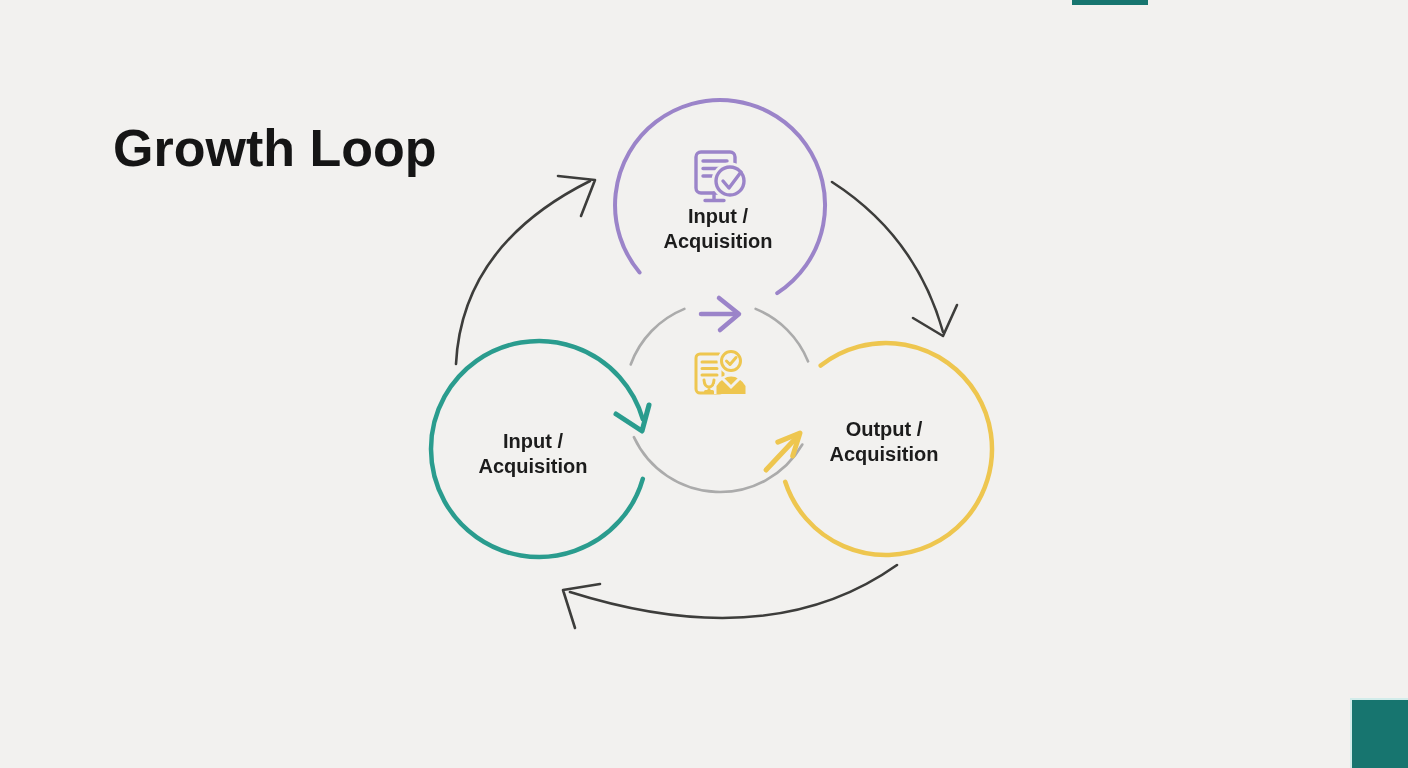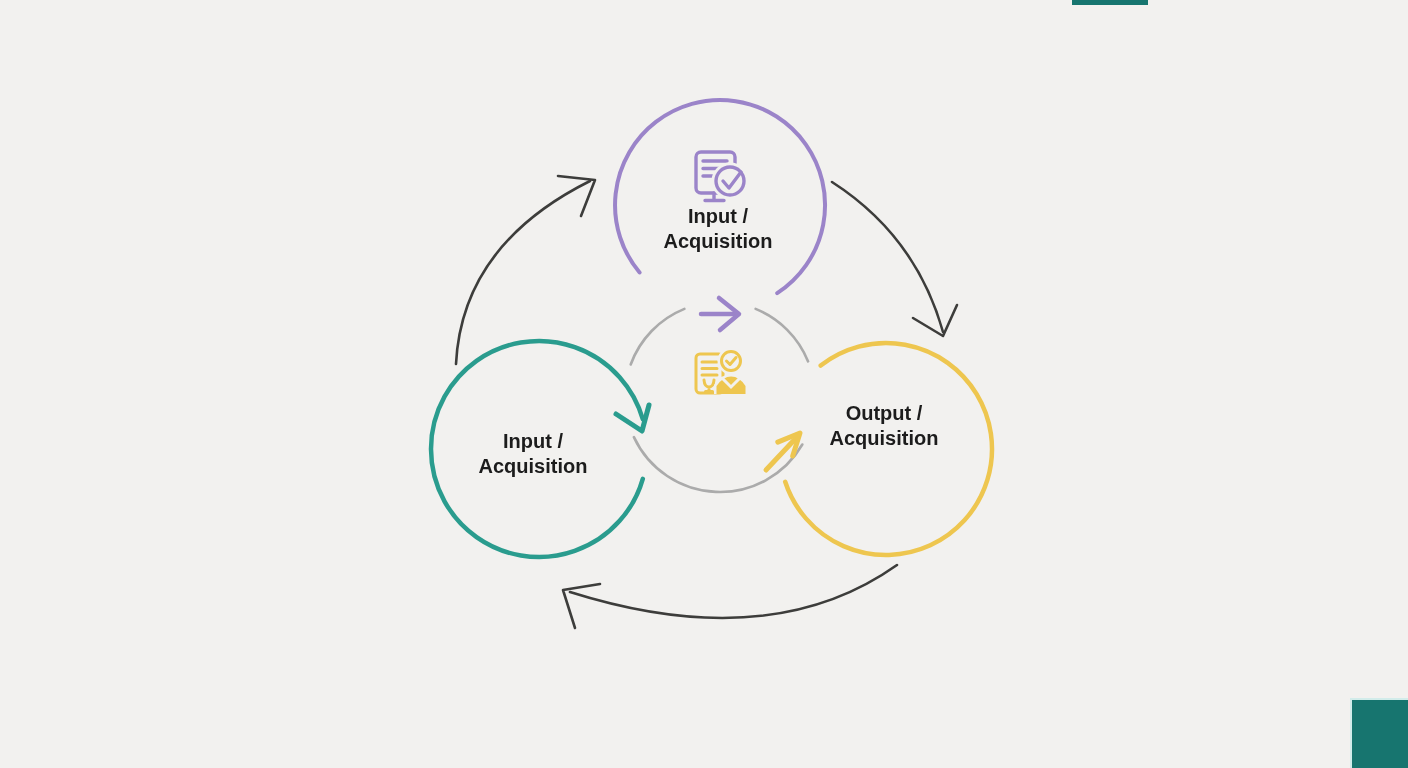--- a/index.html
+++ b/index.html
@@ -41,20 +41,21 @@
   .top-accent {
     position:absolute; left:1072px; top:0; width:76px; height:5px;
     background:var(--corner-block,#17756f);
   }
 </style>
 </head>
 <body>
 
 <div class="slide">
 
+  <div class="title">Growth Loop</div>
 
   <svg class="diagram-svg" viewBox="0 0 1408 768">
 
     <g>
       <path class="dark-arrow" d="M 456 364 Q 462 245 590 181"></path>
       <path class="dark-arrow" d="M 581 216 L 595 180 L 558 176"></path>
     </g>
     <g>
       <path class="dark-arrow" d="M 832 182 Q 916 236 943 332"></path>
       <path class="dark-arrow" d="M 913 318 L 943 336 L 957 305"></path>
@@ -115,21 +116,21 @@
   <div class="node-label" style="left:718px; top:229px;">
     <div>Input /</div>
     <div>Acquisition</div>
   </div>
 
   <div class="node-label" style="left:533px; top:454px;">
     <div>Input /</div>
     <div>Acquisition</div>
   </div>
 
-  <div class="node-label" style="left:884px; top:426px;">
+  <div class="node-label" style="left:884px; top:442px;">
     <div>Output /</div>
     <div>Acquisition</div>
   </div>
 
 
   <div class="top-accent"></div>
   <div class="corner-block"></div>
 </div>
 
 </body></html>

